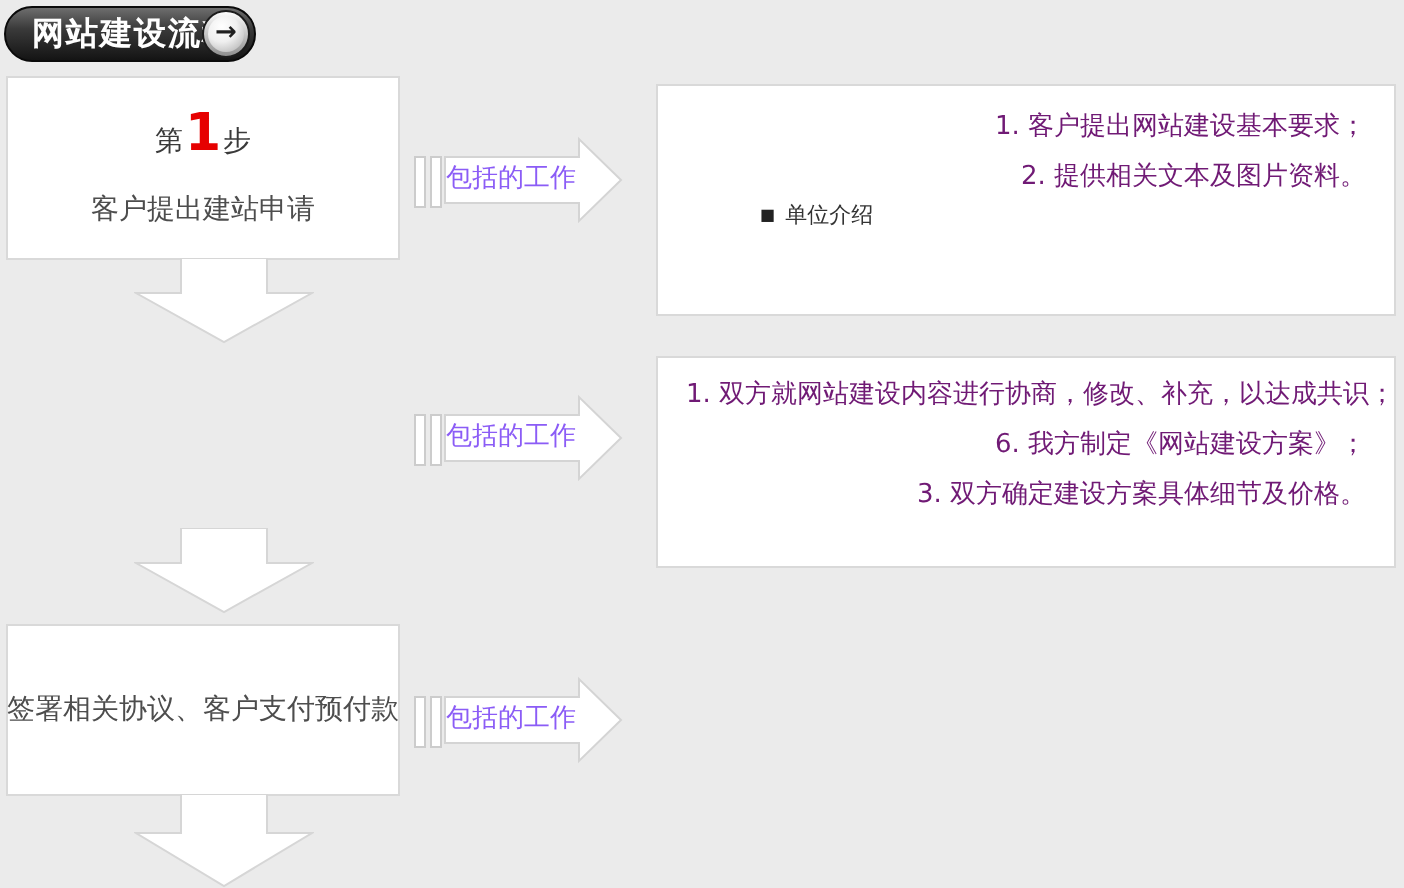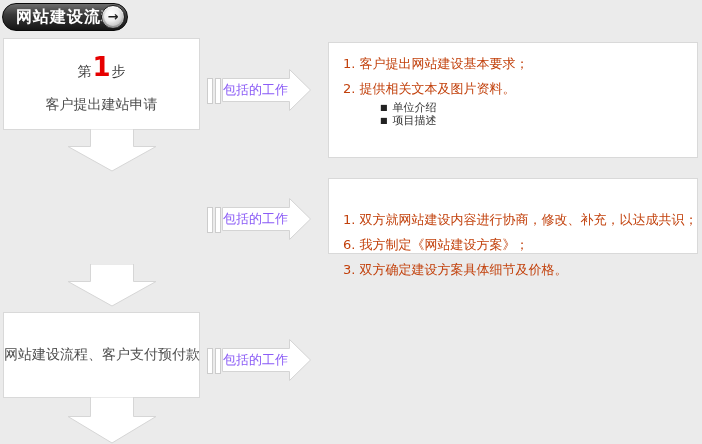--- a/index.html
+++ b/index.html
@@ -42,21 +42,21 @@
   }
   .badge-arrow{
     color:#1f1f1f;font-size:13px;font-weight:900;line-height:1;
     transform:translateY(-1px);
   }
   
   .step-box{
     position:absolute;left:3px;width:197px;
     background:#ffffff;border:1px solid #d9d9d9;
     box-sizing:border-box;
-    display:flex;flex-direction:column;justify-content:center;
+    display:flex;flex-direction:column;align-items:center;justify-content:center;
     gap:12px;text-align:center;
   }
   .step-line{font-size:14px;color:#3a3a3a;line-height:26px;}
   .step-num{
     font-size:26px;font-weight:bold;color:#e60000;
     line-height:26px;margin:0 1px;
   }
   .step-title{font-size:14px;color:#4d4d4d;white-space:nowrap;}
   
   .connector{position:absolute;left:207px;width:106px;height:44px;}
@@ -72,21 +72,21 @@
     line-height:44px;text-align:center;
     font-size:13px;color:#8b5cf6;white-space:nowrap;
   }
   
   .tasks-box{
     position:absolute;left:328px;width:370px;
     background:#ffffff;border:1px solid #d9d9d9;
     box-sizing:border-box;
     padding:8px 14px;
   }
-  .task-line{font-size:13px;color:#c2410c;line-height:25px;white-space:nowrap;}
+  .task-line{font-size:13px;color:#701a75;line-height:25px;white-space:nowrap;text-align:right;}
   .subtask{
     font-size:11px;color:#333333;line-height:13px;
     padding-left:37px;white-space:nowrap;
   }
   .sq{font-size:8px;margin-right:5px;vertical-align:1px;color:#222222;}
   
   .down-arrow{position:absolute;left:67px;}
 </style>
 </head>
 <body>
@@ -113,49 +113,48 @@
     <svg class="carrow" width="90" height="44" viewBox="0 0 90 44">
       <polygon points="0.5,10.5 67.5,10.5 67.5,1.5 88.5,22 67.5,42.5 67.5,33.5 0.5,33.5" fill="#ffffff" stroke="#d4d4d4" stroke-width="1"></polygon>
     </svg>
     <div class="clabel">包括的工作</div>
   </div>
 
   <div class="tasks-box" style="top:42px;height:116px;">
     <div class="task-line">1. 客户提出网站建设基本要求；</div>
     <div class="task-line">2. 提供相关文本及图片资料。</div>
     <div class="subtask"><span class="sq">■</span><span>单位介绍</span></div>
-    <div class="subtask"><span class="sq">■</span><span>项目描述</span></div>
   </div>
 
   <svg class="down-arrow" style="top:129px;" width="90" height="43" viewBox="0 0 90 43">
     <polygon points="23.5,0 66.5,0 66.5,17.5 89,17.5 45,42 1,17.5 23.5,17.5" fill="#ffffff" stroke="#d6d6d6" stroke-width="1"></polygon>
   </svg>
 
 
   <div class="connector" style="top:197px;">
     <span class="cbar b1"></span>
     <span class="cbar b2"></span>
     <svg class="carrow" width="90" height="44" viewBox="0 0 90 44">
       <polygon points="0.5,10.5 67.5,10.5 67.5,1.5 88.5,22 67.5,42.5 67.5,33.5 0.5,33.5" fill="#ffffff" stroke="#d4d4d4" stroke-width="1"></polygon>
     </svg>
     <div class="clabel">包括的工作</div>
   </div>
 
-  <div class="tasks-box" style="top:178px;height:76px;padding-top:28px;">
+  <div class="tasks-box" style="top:178px;height:106px;padding-top:6px;">
     <div class="task-line">1. 双方就网站建设内容进行协商，修改、补充，以达成共识；</div>
     <div class="task-line">6. 我方制定《网站建设方案》；</div>
     <div class="task-line">3. 双方确定建设方案具体细节及价格。</div>
   </div>
 
   <svg class="down-arrow" style="top:264px;" width="90" height="43" viewBox="0 0 90 43">
     <polygon points="23.5,0 66.5,0 66.5,17.5 89,17.5 45,42 1,17.5 23.5,17.5" fill="#ffffff" stroke="#d6d6d6" stroke-width="1"></polygon>
   </svg>
 
   <div class="step-box" style="top:312px;height:86px;">
-    <div class="step-title">网站建设流程、客户支付预付款</div>
+    <div class="step-title">签署相关协议、客户支付预付款</div>
   </div>
 
   <div class="connector" style="top:338px;">
     <span class="cbar b1"></span>
     <span class="cbar b2"></span>
     <svg class="carrow" width="90" height="44" viewBox="0 0 90 44">
       <polygon points="0.5,10.5 67.5,10.5 67.5,1.5 88.5,22 67.5,42.5 67.5,33.5 0.5,33.5" fill="#ffffff" stroke="#d4d4d4" stroke-width="1"></polygon>
     </svg>
     <div class="clabel">包括的工作</div>
   </div>

